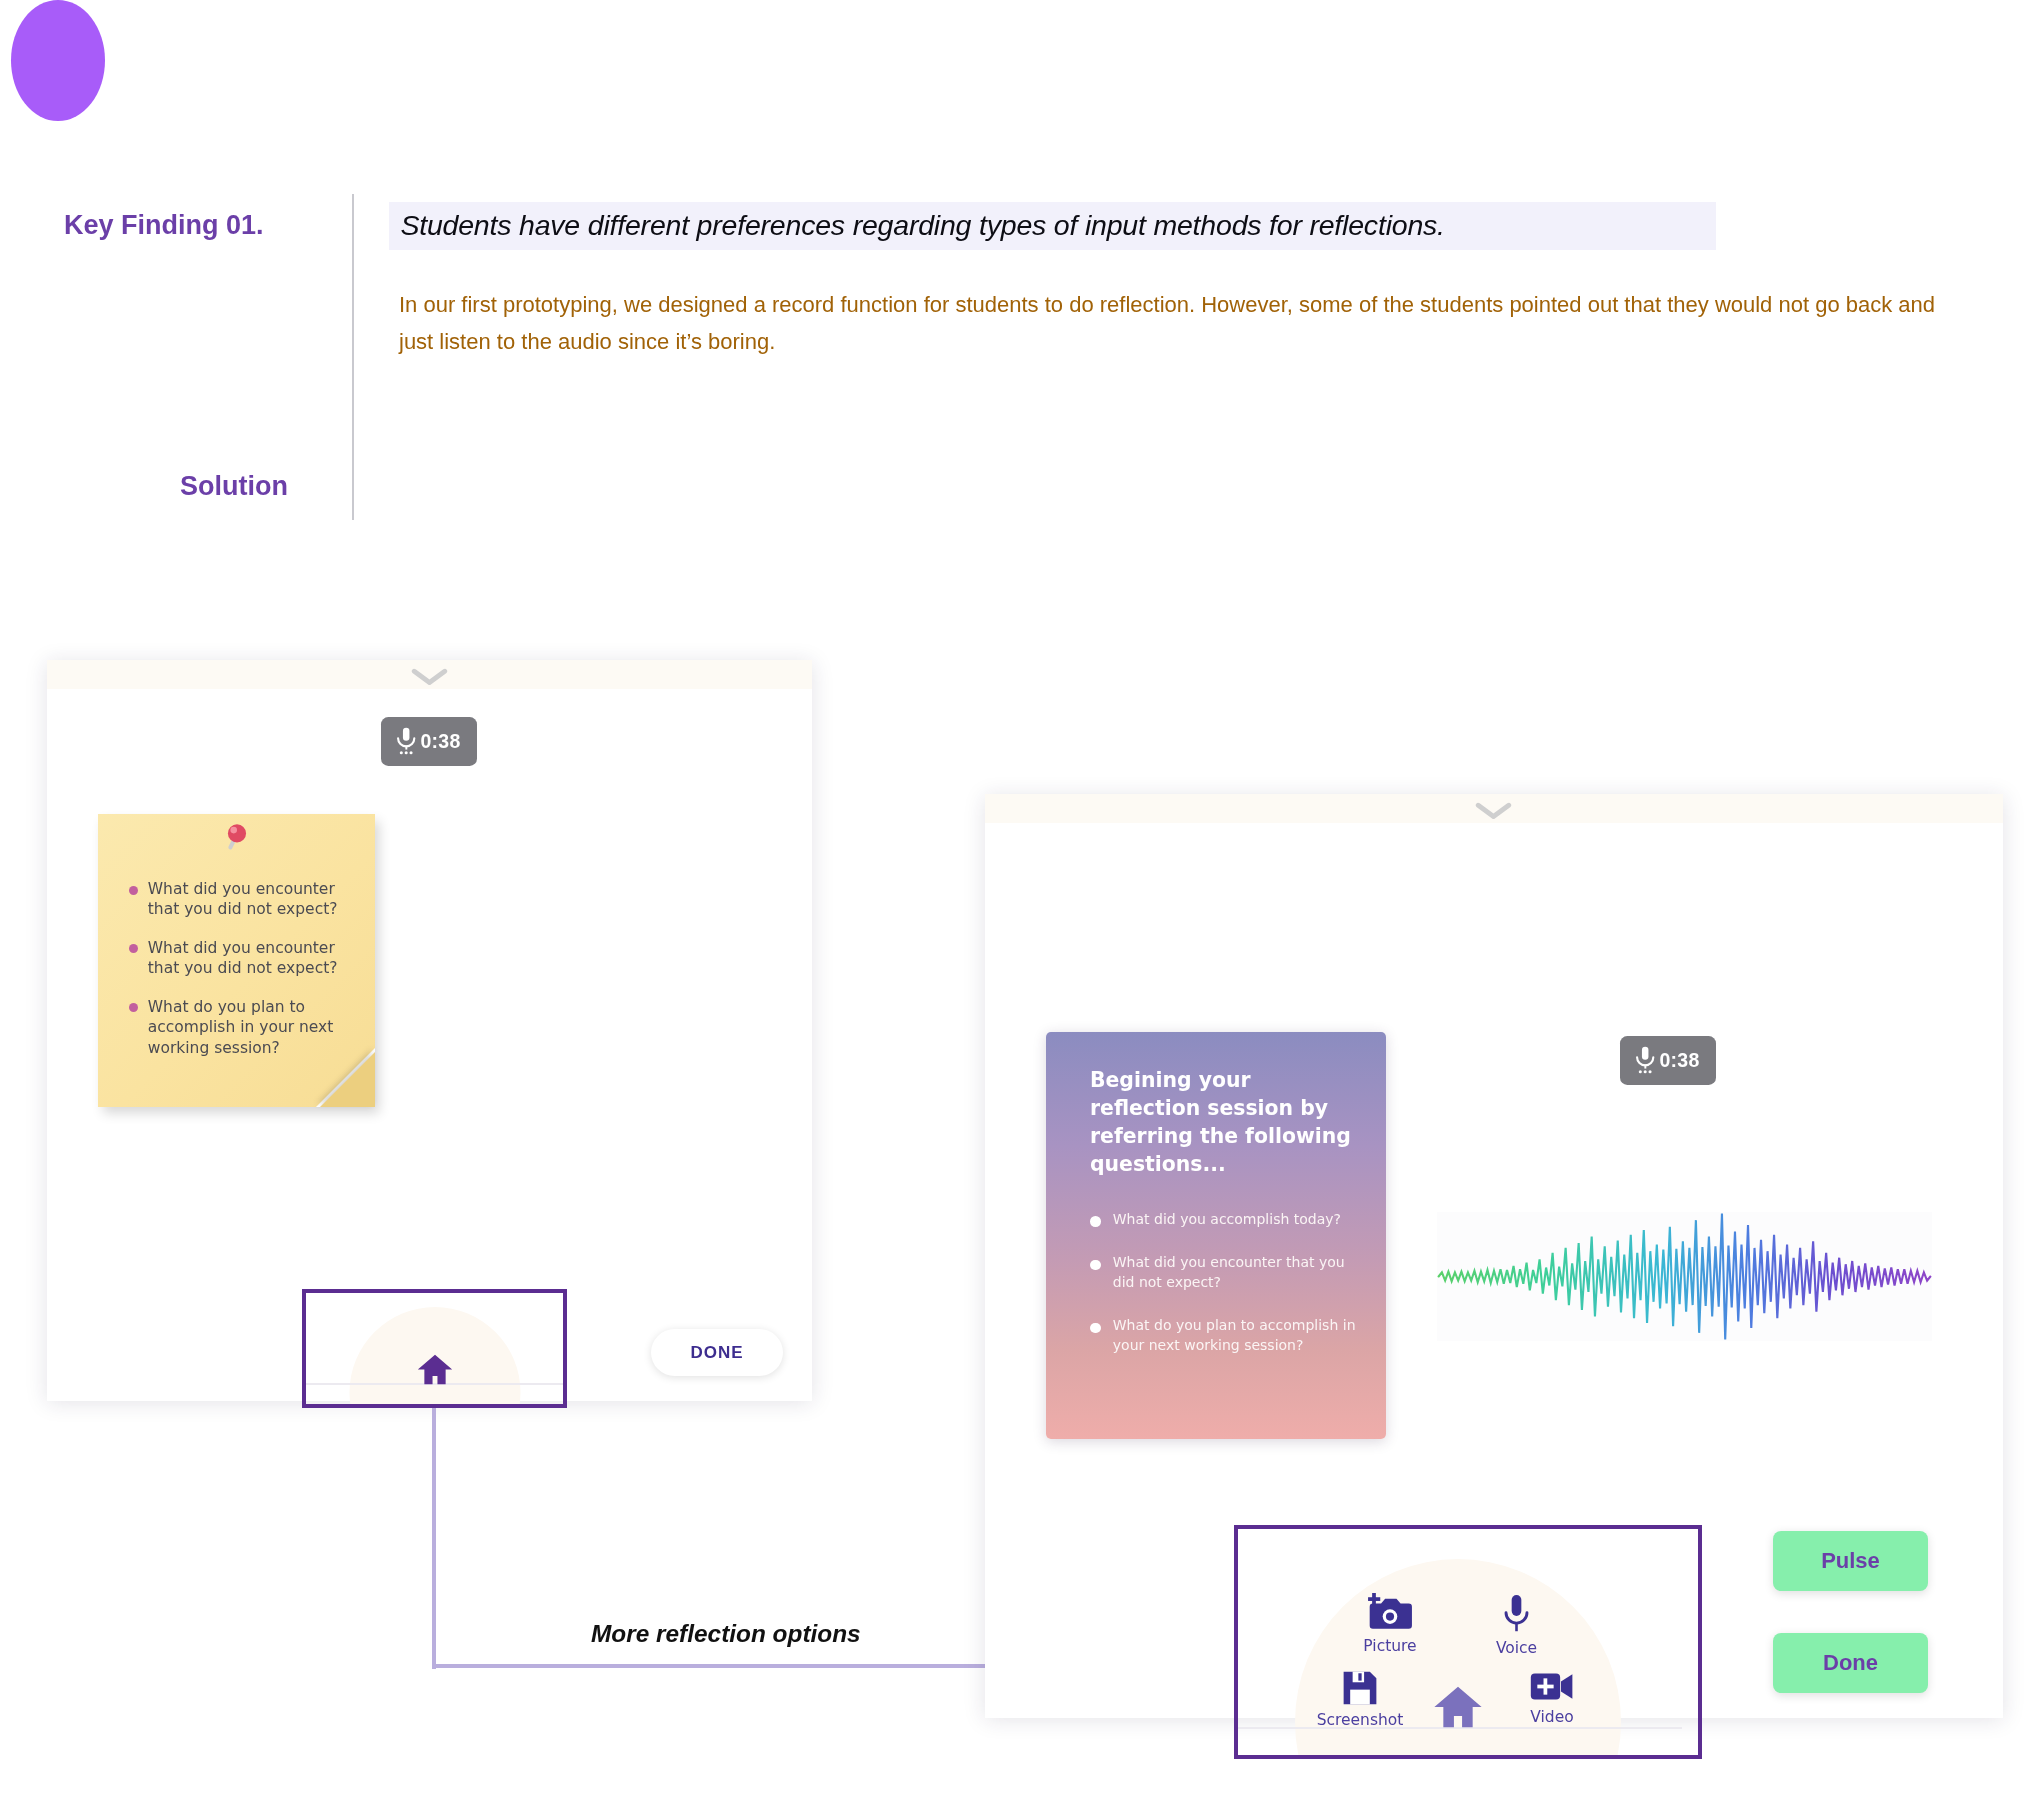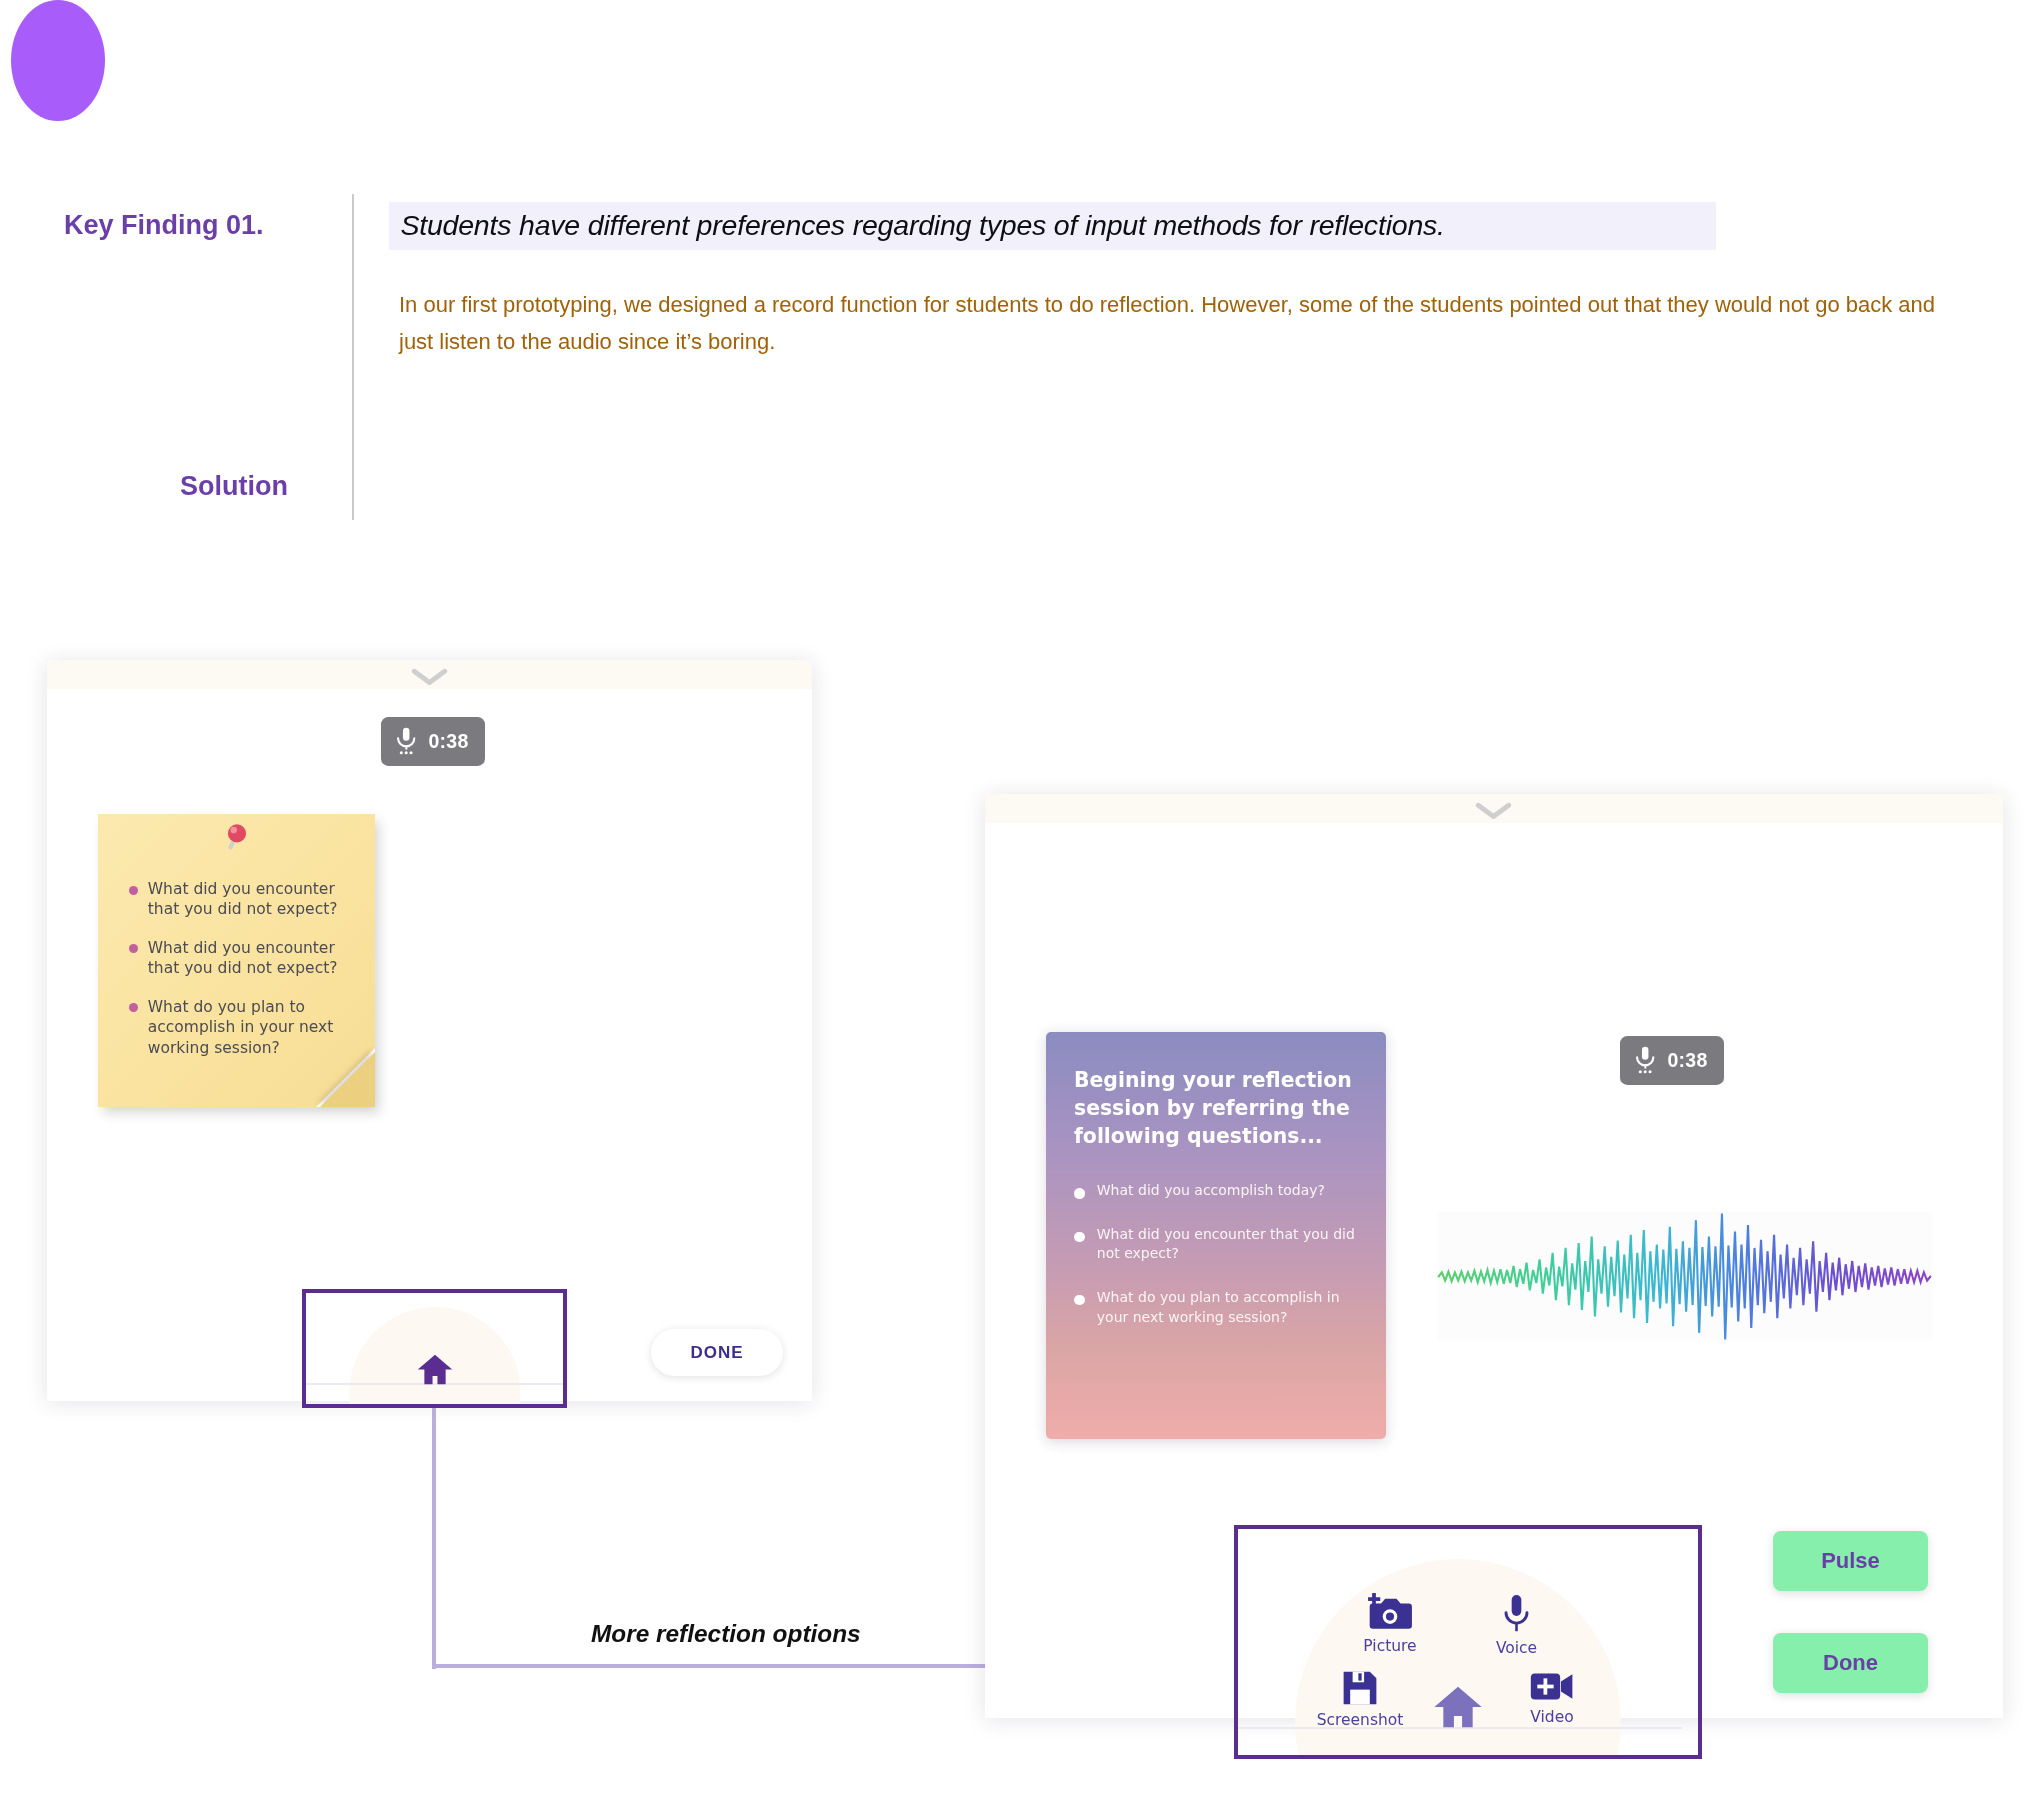--- a/index.html
+++ b/index.html
@@ -77,21 +77,21 @@
     width: 37px; height: 18px;
   }
   .chevron svg { display: block; }
 
   #panel-left { left: 47px; top: 660px; width: 765px; height: 741px; }
   #panel-right { left: 985px; top: 794px; width: 1018px; height: 924px; }
 
   
   .rec-badge {
     position: absolute;
-    display: flex; align-items: center; gap: 10px;
+    display: flex; align-items: center; gap: 2px;
     background: #7a7a7f; border-radius: 7.3px;
     padding: 9px 16.3px 9px 13px;
   }
   .rec-badge .mic { width: 24.4px; height: 31px; }
   .rec-badge .time {
     font-size: 19.5px; font-weight: bold; color: #ffffff; letter-spacing: 0.3px;
   }
 
   
   .sticky {
@@ -167,21 +167,21 @@
   }
 
   
   .grad-card {
     position: absolute; left: 1046px; top: 1032px;
     width: 340px; height: 407px;
     border-radius: 4.9px;
     background: linear-gradient(180deg,
       #8b8cc0 0%, #a893c2 28%, #c49bb4 56%, #dba5a6 78%, #efadaa 100%);
     box-shadow: 0 2.4px 13px rgba(60,40,80,0.18);
-    padding: 34px 28px 0 28px;
+    padding: 34px 28px 0 44px;
   }
   .grad-title {
     font-size: 20.4px; font-weight: bold; color: #ffffff;
     line-height: 1.38; margin-bottom: 31px;
     font-family: "DejaVu Sans", sans-serif;
   }
   .grad-item { display: flex; gap: 12.2px; margin-bottom: 24.4px; }
   .grad-item .dot {
     flex: none; width: 10.6px; height: 10.6px; border-radius: 50%;
     background: #ffffff; margin-top: 6.5px;

